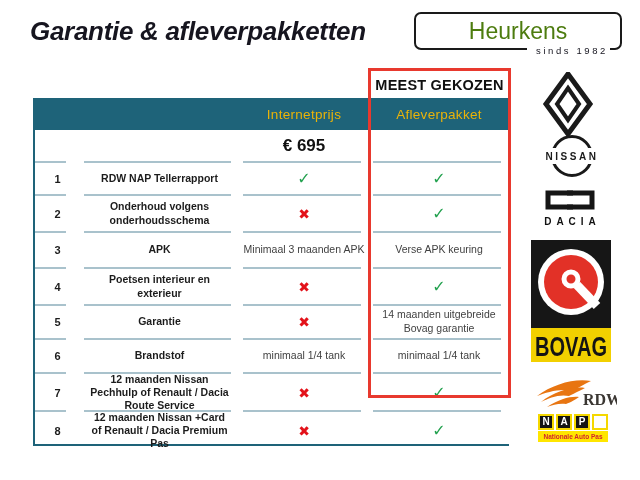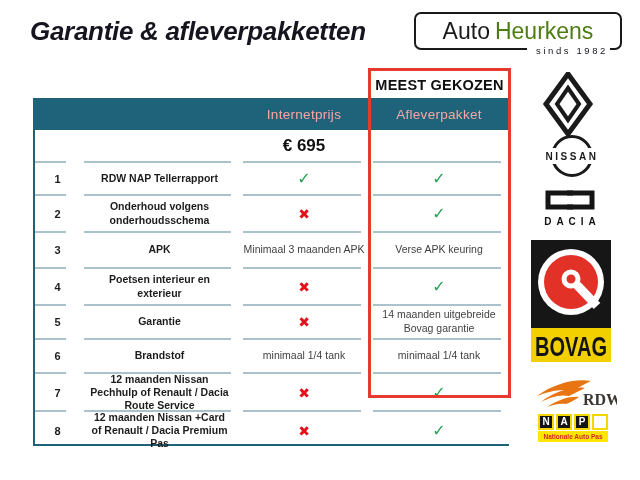--- a/index.html
+++ b/index.html
@@ -24,21 +24,21 @@
     font-size:9.5px;font-weight:400;letter-spacing:2.6px;color:#16151f;white-space:nowrap;
   }
   
   .table{
     position:absolute;left:33px;top:98px;width:476px;box-sizing:border-box;
     border-left:2px solid #1e6379;border-bottom:2px solid #1e6379;background:#fff;
   }
   .trow{display:grid;grid-template-columns:45px 159px 130px 140px;align-items:center;}
   .thead{height:32px;background:#1e6379;}
   .thead .hlabel{
-    text-align:center;color:#fca5a5;font-size:13.5px;font-weight:400;letter-spacing:0.3px;
+    text-align:center;color:#eab308;font-size:13.5px;font-weight:400;letter-spacing:0.3px;
   }
   .subrow{height:32px;}
   .subhead{text-align:center;font-size:17px;font-weight:800;color:#111;}
   .r1{height:33px}.r2{height:37px}.r3{height:36px}.r4{height:37px}
   .r5{height:34px}.r6{height:34px}.r7{height:38px}.r8{height:33px}
   .trow .c{position:relative;text-align:center;height:100%;display:flex;align-items:center;justify-content:center;}
   .trow.div .c::before{
     content:"";position:absolute;top:-1px;left:4px;right:8px;height:2px;background:#a9c2cc;
   }
   .trow.div .c.num::before{left:0;right:14px;}
@@ -78,21 +78,20 @@
     font-size:6.5px;font-weight:700;color:#d2252b;white-space:nowrap;
   }
 </style>
 </head>
 <body>
 
 <div class="canvas">
 
   <div class="page-title">Garantie &amp; afleverpakketten</div>
   <div class="brandbox">
-    <span class="brand-light">Auto</span>
     <span class="brand-bold">Heurkens</span>
     <span class="brand-tagline">sinds 1982</span>
   </div>
 
   <div class="table">
     <div class="trow thead">
       <div class="c"></div>
       <div class="c"></div>
       <div class="c hlabel">Internetprijs</div>
       <div class="c hlabel">Afleverpakket</div>

